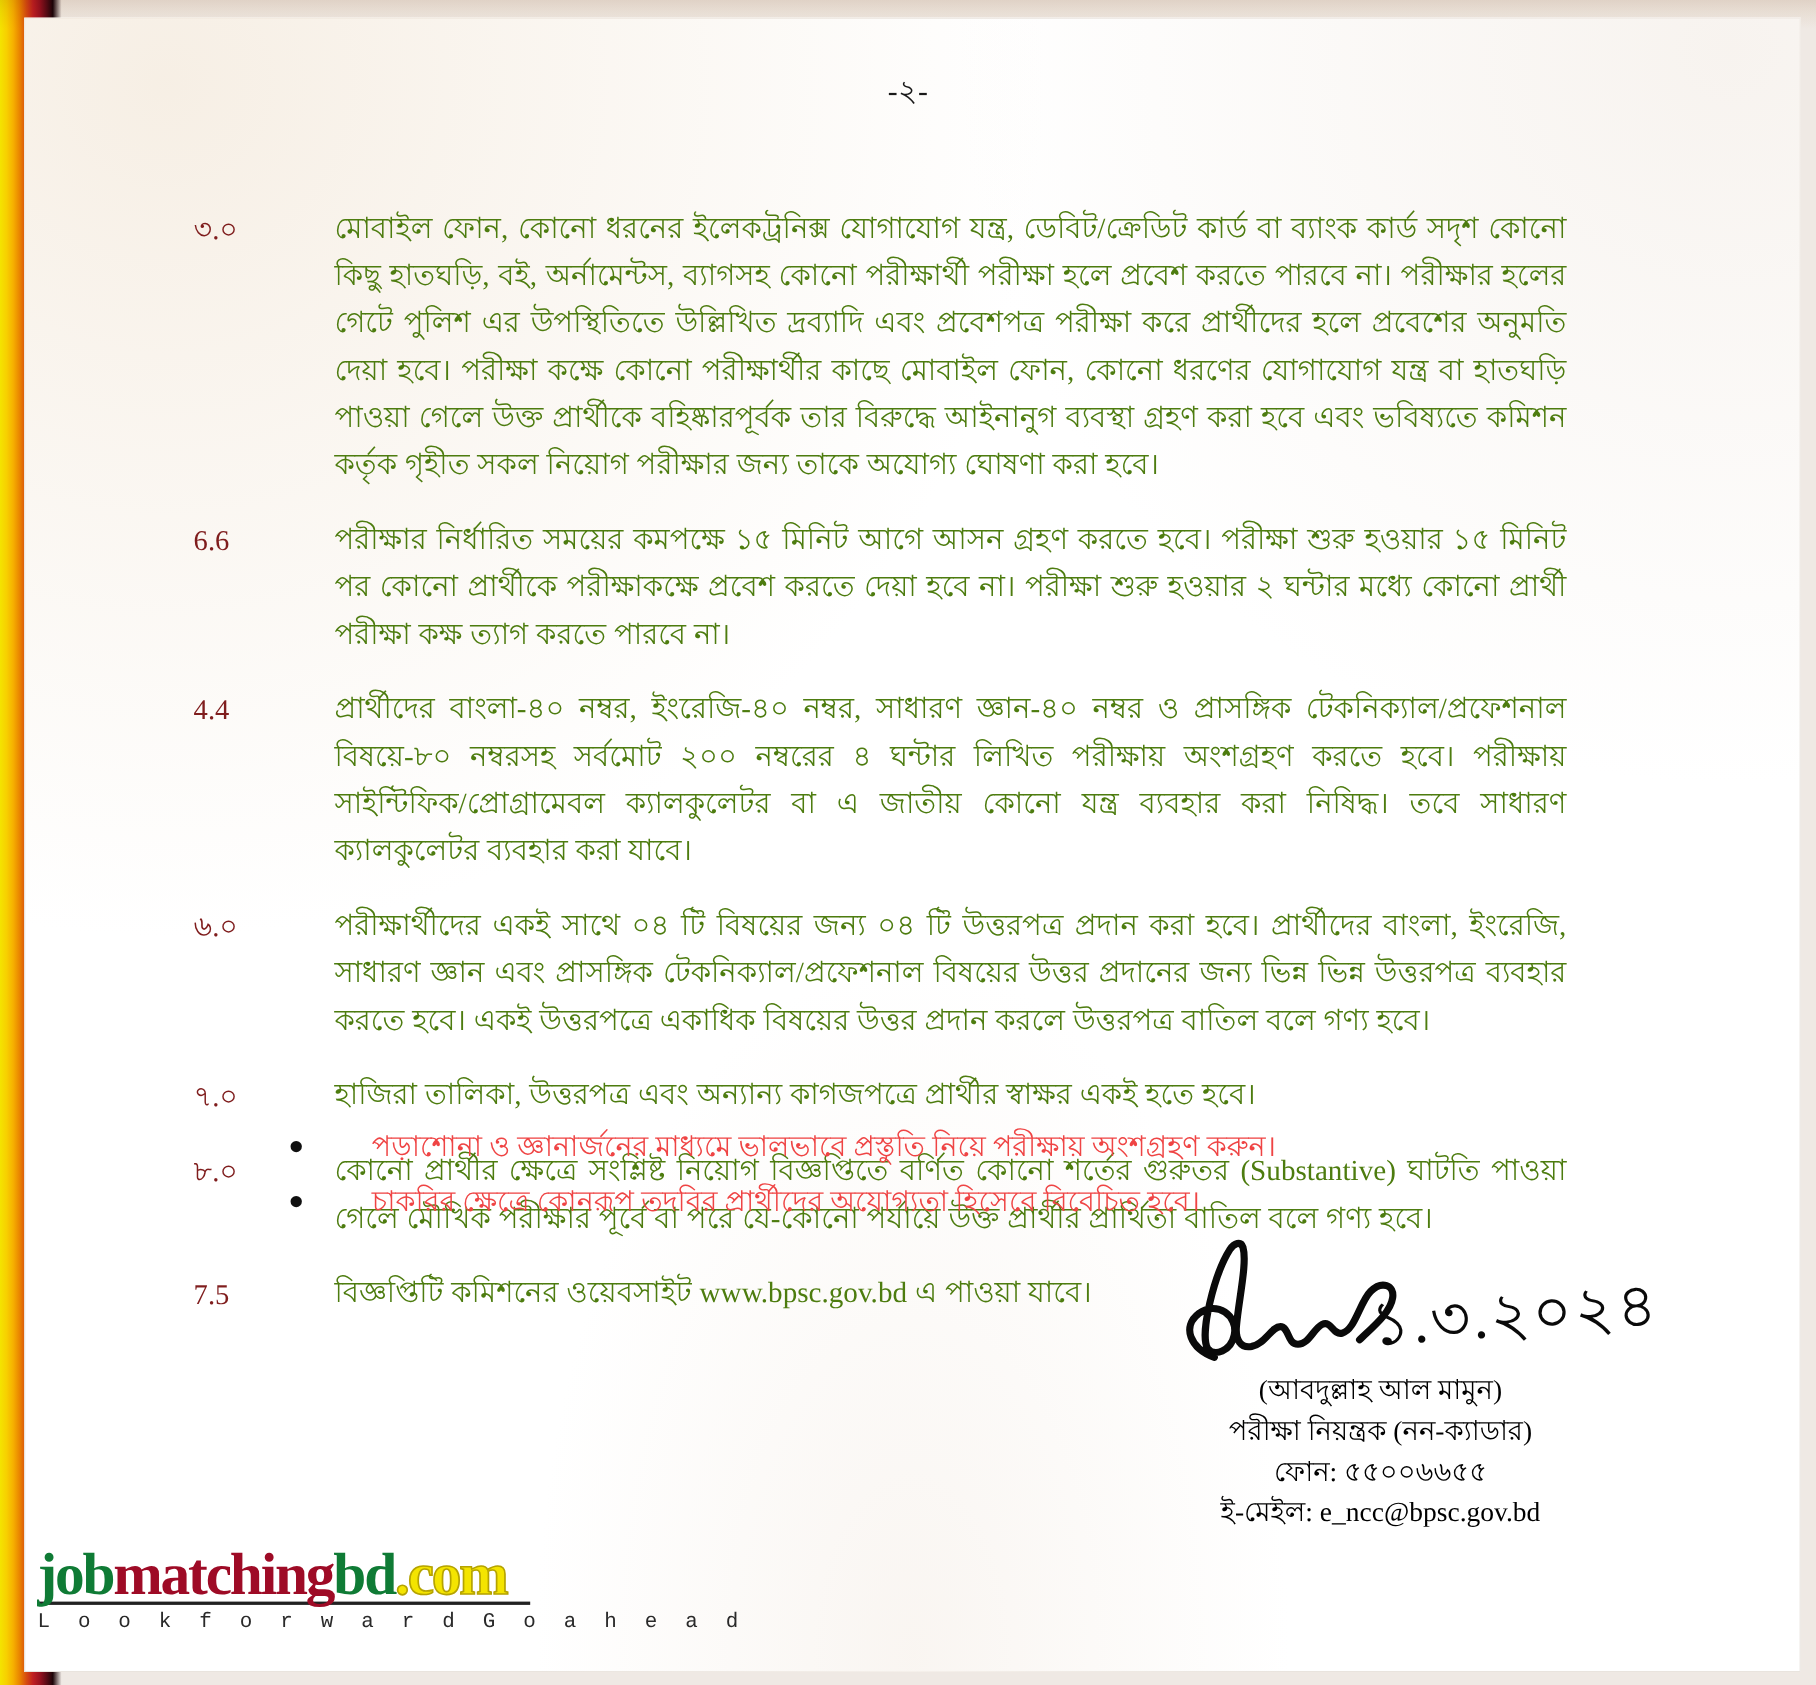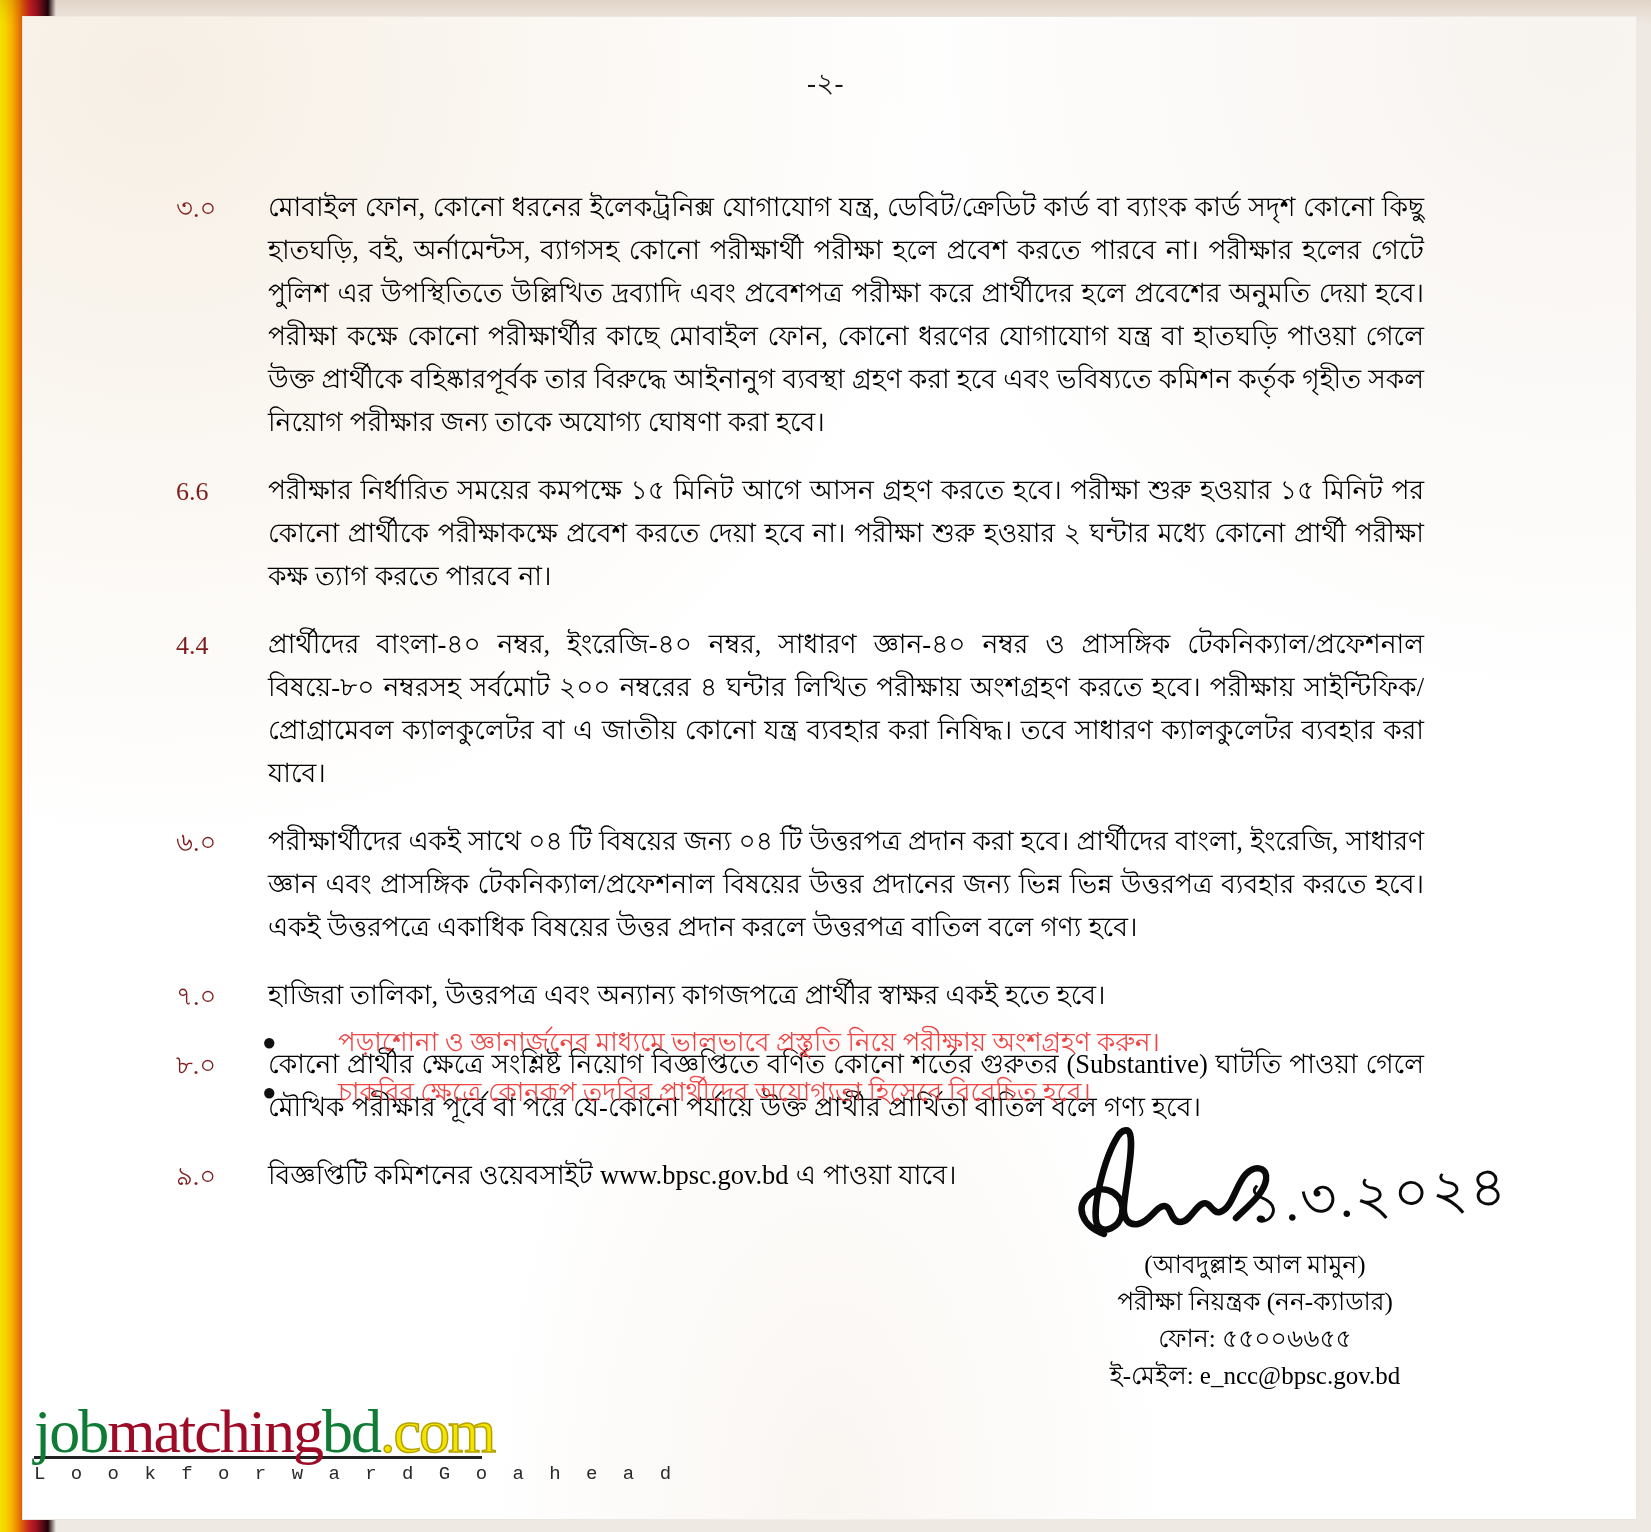--- a/index.html
+++ b/index.html
@@ -83,24 +83,25 @@
     flex: 0 0 92px;
     font-size: 26px;
     line-height: 43px;
     color: #7f1d1d;
     padding-top: 1px;
   }
   .clause-body {
     flex: 1 1 auto;
     font-size: 26.5px;
     line-height: 43px;
-    color: #000000;
+    color: #4d7c0f;
     text-align: justify;
     text-justify: inter-word;
     word-spacing: .5px;
+    margin-left: 36px;
   }
   .clause-body.loose { text-align: justify; }
   .clause-body.tight { text-align: left; }
 
   #bullets {
     position: absolute;
     left: 258px;
     top: 1022px;
     width: 1000px;
   }
@@ -160,22 +161,22 @@
 
   
   #logo {
     position: absolute;
     left: 34px;
     top: 1402px;
     width: 470px;
   }
   #logo-word {
     font-family: "Liberation Serif", "DejaVu Serif", serif;
-    font-weight: normal;
-    font-size: 62px;
+    font-weight: bold;
+    font-size: 54px;
     letter-spacing: -2px;
     line-height: 58px;
     white-space: nowrap;
   }
   #logo-word .g1 { color: #0f7b35; }
   #logo-word .g2 { color: #9e0b26; }
   #logo-word .g3 { color: #f4e400; -webkit-text-stroke: 1.5px #b5a300; }
   #logo-rule {
     height: 3px;
     background: #222;
@@ -229,21 +230,21 @@
       <div class="clause-num">৭.০</div>
       <div class="clause-body tight">হাজিরা তালিকা, উত্তরপত্র এবং অন্যান্য কাগজপত্রে প্রার্থীর স্বাক্ষর একই হতে হবে।</div>
     </div>
 
     <div class="clause">
       <div class="clause-num">৮.০</div>
       <div class="clause-body loose">কোনো প্রার্থীর ক্ষেত্রে সংশ্লিষ্ট নিয়োগ বিজ্ঞপ্তিতে বর্ণিত কোনো শর্তের গুরুতর (Substantive) ঘাটতি পাওয়া গেলে মৌখিক পরীক্ষার পূর্বে বা পরে যে-কোনো পর্যায়ে উক্ত প্রার্থীর প্রার্থিতা বাতিল বলে গণ্য হবে।</div>
     </div>
 
     <div class="clause">
-      <div class="clause-num">৯.০</div>
+      <div class="clause-num">7.5</div>
       <div class="clause-body tight">বিজ্ঞপ্তিটি কমিশনের ওয়েবসাইট www.bpsc.gov.bd এ পাওয়া যাবে।</div>
     </div>
 
   </div>
 
   <div id="bullets">
     <div class="bullet-row">
       <div class="bullet-dot">●</div>
       <div class="bullet-text">পড়াশোনা ও জ্ঞানার্জনের মাধ্যমে ভালভাবে প্রস্তুতি নিয়ে পরীক্ষায় অংশগ্রহণ করুন।</div>
     </div>

